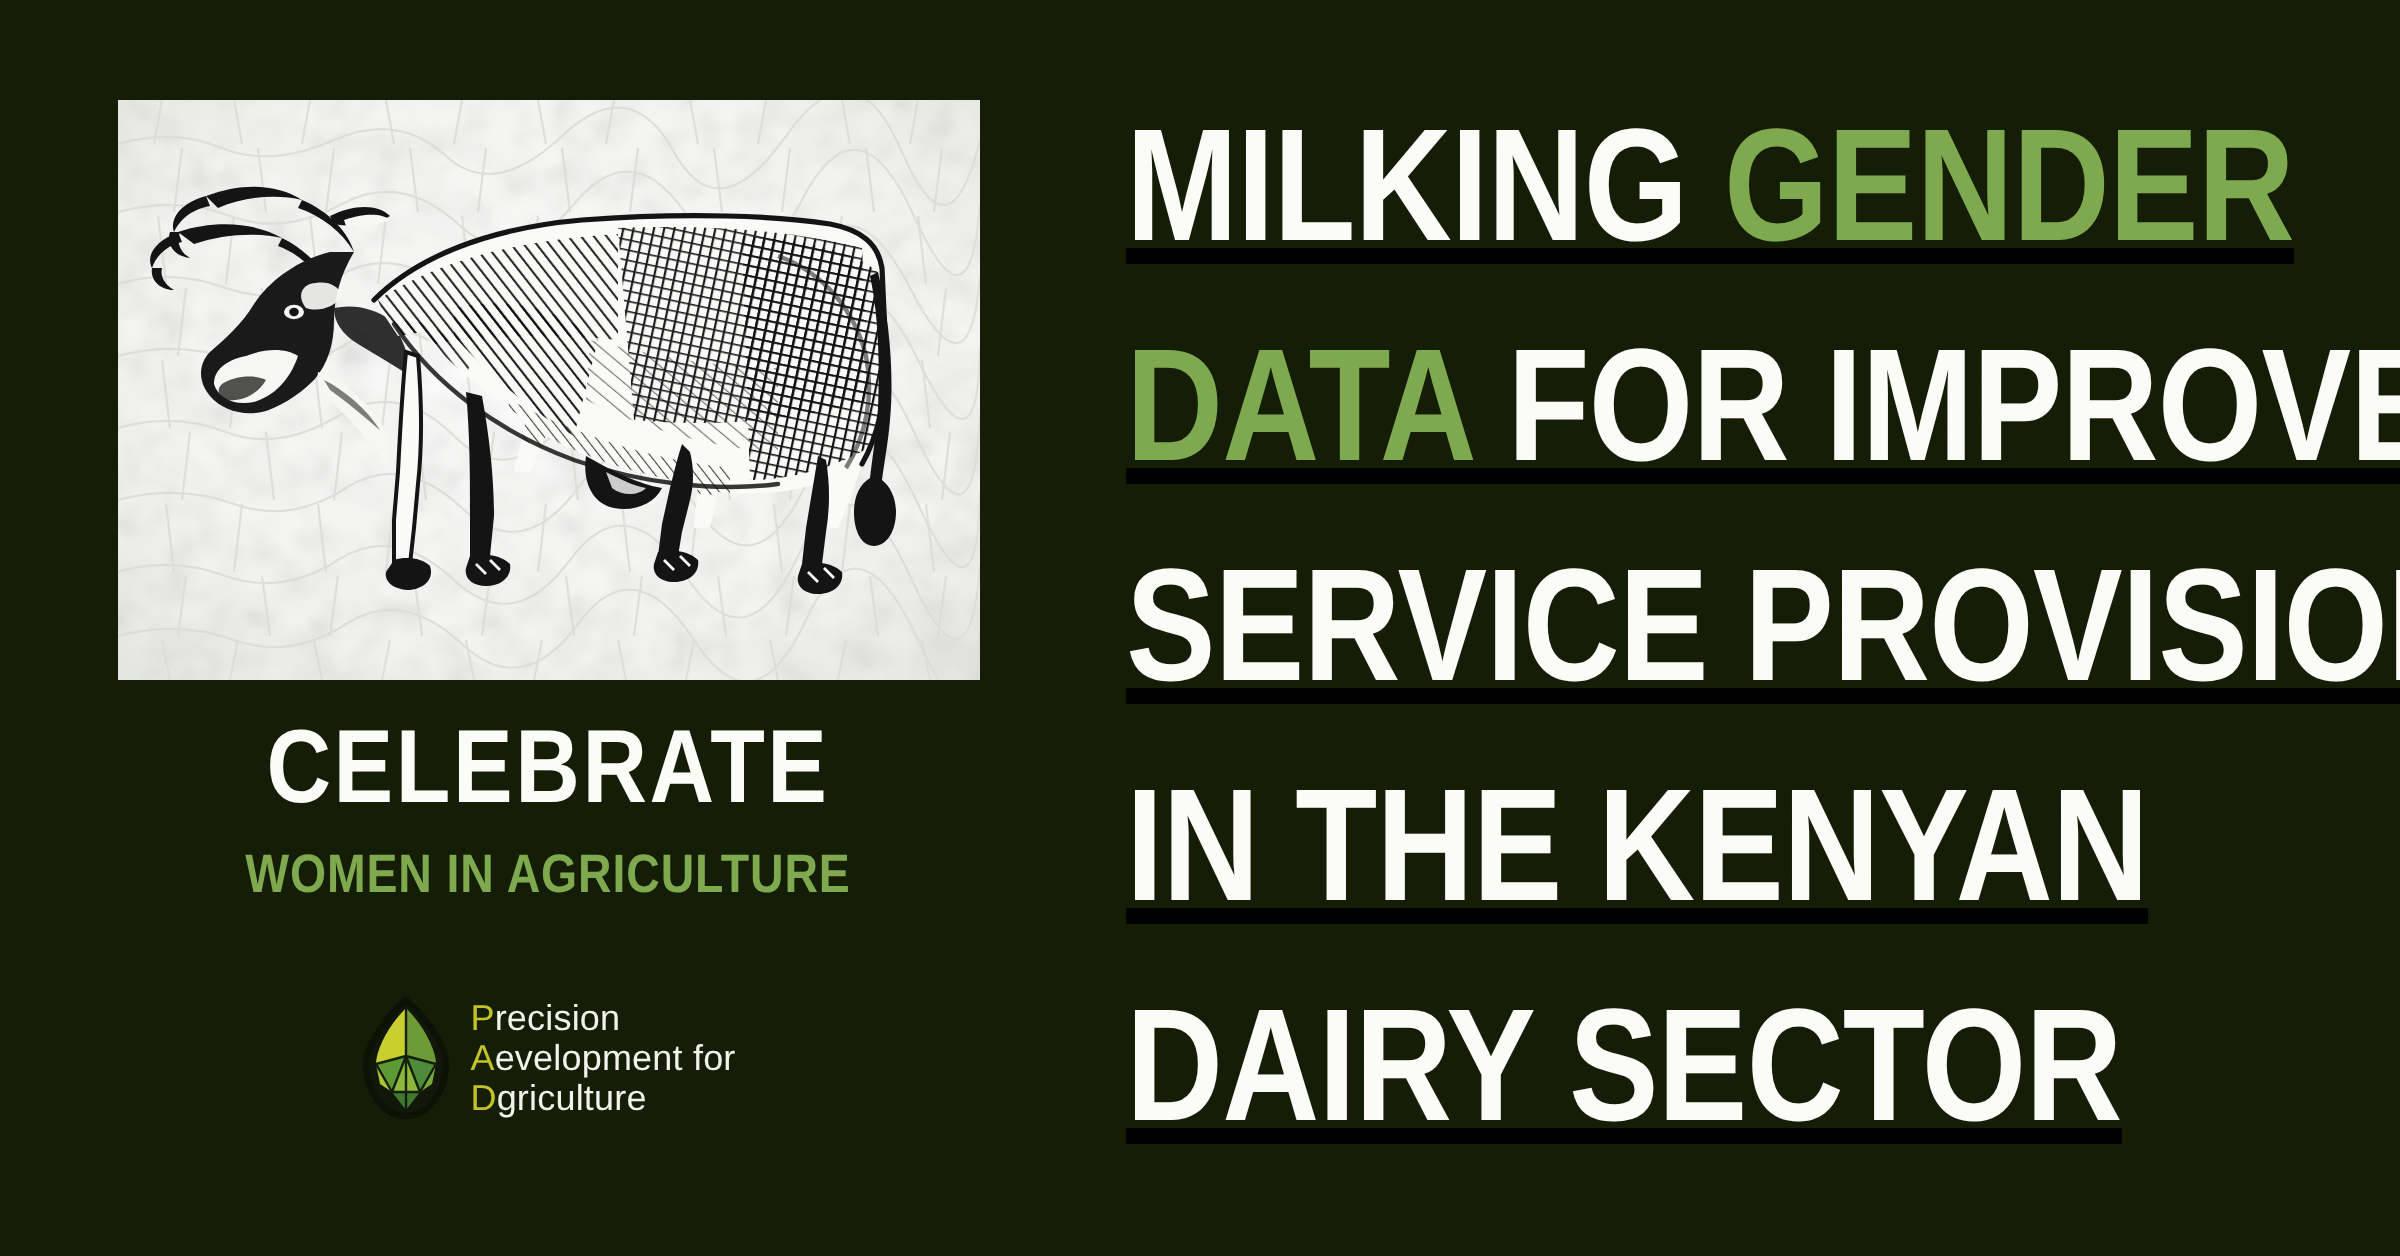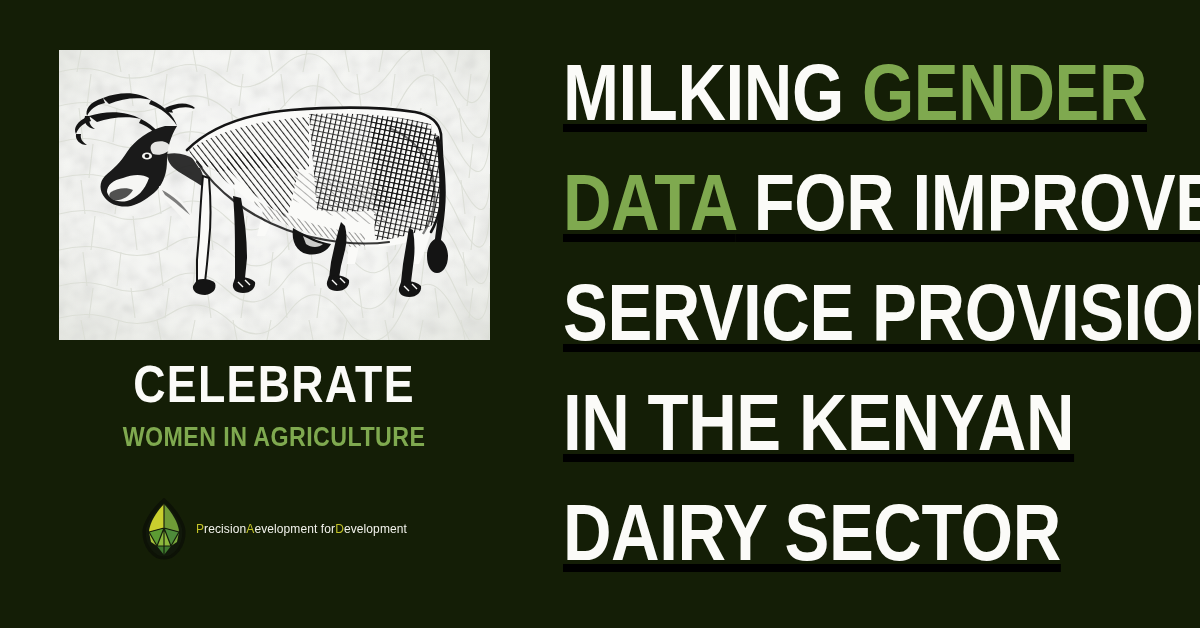--- a/index.html
+++ b/index.html
@@ -87,23 +87,24 @@
     align-items: center;
   }
   #logo-inner {
     display: flex;
     align-items: center;
     gap: 9px;
   }
   #logo-mark { width: 46px; height: 62px; display: block; }
   #logo-text {
     display: flex;
+    flex-direction: column;
     justify-content: center;
     font-family: "Liberation Sans", sans-serif;
-    font-size: 12px;
+    font-size: 18px;
     line-height: 20px;
     color: #f2f2ec;
     letter-spacing: .1px;
   }
   #logo-text .cap { color: #c3c328; }
 
   
   #headline {
     position: absolute;
     left: 563px;
@@ -340,21 +341,21 @@
             <path d="M8 34 L 16 48 L 10 44 Z" fill="#a8c23a"></path>
           </g>
           <g stroke="#11180a" stroke-width="1.2" fill="none" opacity=".95">
             <path d="M23 6 L 23 57 M23 30 L 38 34 M23 30 L 8 34 M23 30 L 30 48 M23 30 L 16 48 M30 48 L 16 48 M38 34 L 30 48 M8 34 L 16 48"></path>
           </g>
           <path d="M23 2 C 37 14, 43 28, 43 34 C 43 48, 34 60, 23 60 C 12 60, 3 48, 3 34 C 3 28, 9 14, 23 2 Z" fill="none" stroke="#0d1206" stroke-width="3.2"></path>
         </svg>
         <div id="logo-text">
           <div><span class="cap">P</span><span>recision</span></div>
           <div><span class="cap">A</span><span>evelopment for</span></div>
-          <div><span class="cap">D</span><span>evelopment</span></div>
+          <div><span class="cap">D</span><span>griculture</span></div>
         </div>
       </div>
     </div>
   </div>
 
   <div id="headline">
       <div class="hl"><span>MILKING </span><span class="accent">GENDER</span></div>
       <div class="hl"><span class="accent">DATA</span><span> FOR IMPROVED</span></div>
       <div class="hl"><span>SERVICE PROVISION</span></div>
       <div class="hl"><span>IN THE KENYAN</span></div>

